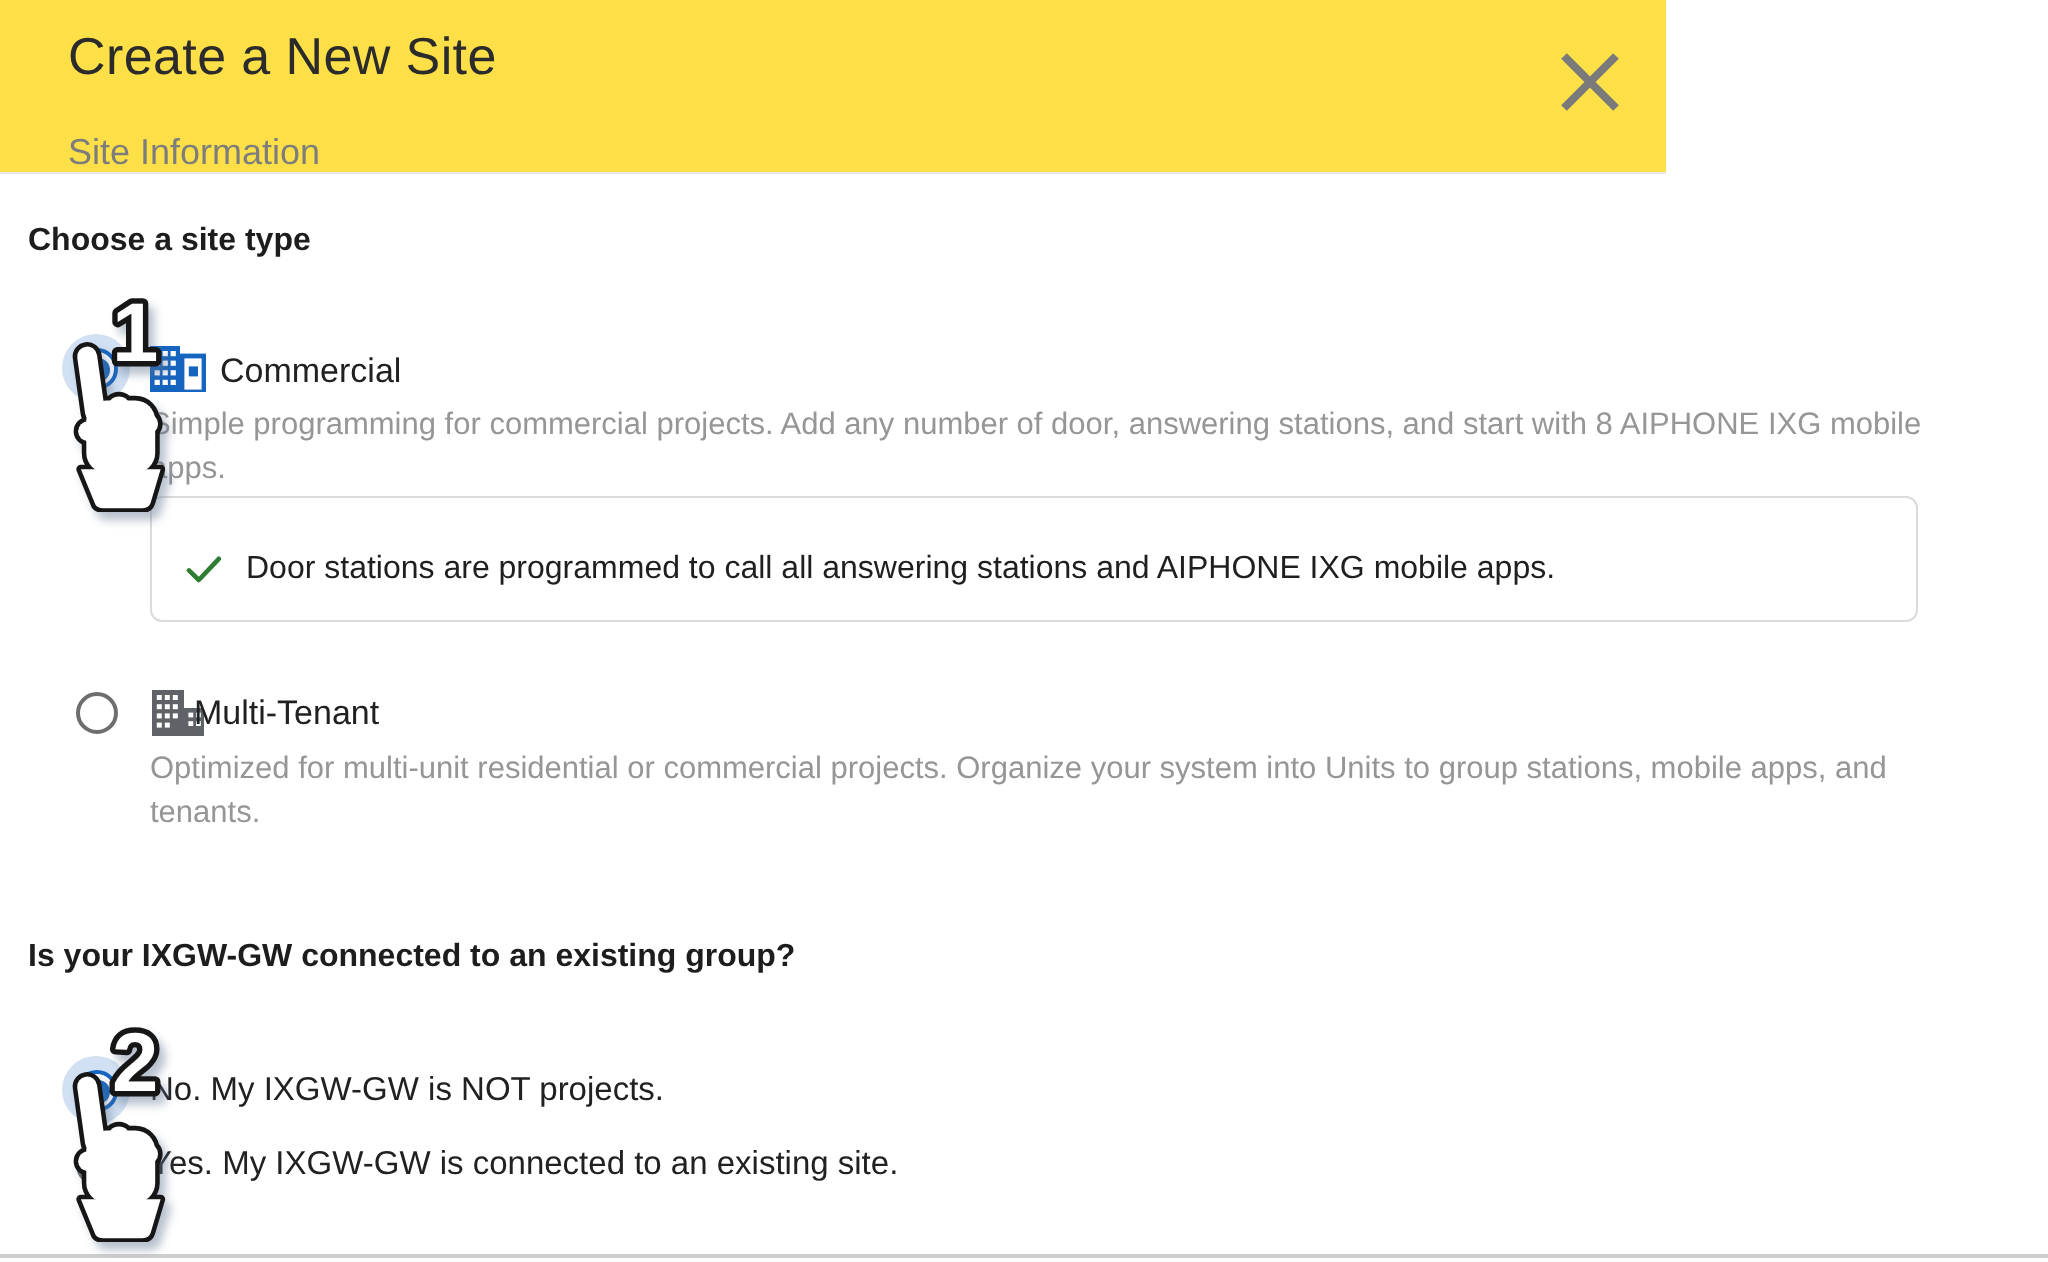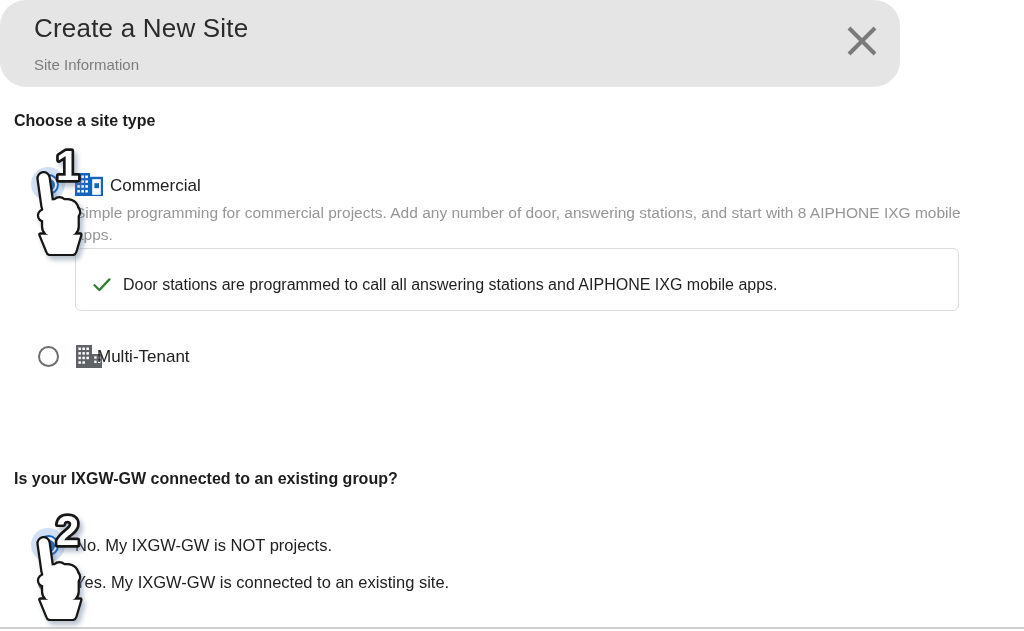--- a/index.html
+++ b/index.html
@@ -1,22 +1,22 @@
 <!DOCTYPE html>
 <html><head>
 <meta charset="utf-8">
 <style>
   html,body{margin:0;padding:0;background:#fff;}
   .stage{position:relative;width:1024px;height:631px;background:#fff;overflow:hidden;
          font-family:"Liberation Sans",sans-serif;color:#212121;}
 
   
-  .hdr{position:absolute;left:0;top:0;width:900px;height:86px;border-bottom:1px solid #e9e9e9;background:#e5e5e5;border-radius:26px;}
+  .hdr{position:absolute;left:0;top:0;width:833px;height:86px;border-bottom:1px solid #e9e9e9;background:#fde047;}
   .hdr-title{position:absolute;left:34px;top:13px;font-size:26px;font-weight:400;color:#2b2b2b;letter-spacing:.2px;}
-  .hdr-sub{position:absolute;left:34px;top:56px;font-size:15px;color:#7d7d7d;}
+  .hdr-sub{position:absolute;left:34px;top:66px;font-size:18px;color:#7d7d7d;}
   .close-btn{position:absolute;right:20px;top:23px;width:36px;height:36px;cursor:pointer;}
 
   
   .h2{position:absolute;left:14px;font-size:16px;font-weight:700;color:#1d1d1d;}
 
   
   .halo{position:absolute;width:34px;height:34px;border-radius:50%;background:rgba(27,98,189,.20);}
   .radio{position:absolute;width:21px;height:21px;box-sizing:border-box;border-radius:50%;cursor:pointer;background:#fff;}
   .radio.on{border:2.5px solid #1565c0;}
   .radio.on::after{content:"";position:absolute;inset:2.5px;border-radius:50%;background:#1565c0;}
@@ -108,20 +108,21 @@
     </g>
     <rect x="17" y="9" width="10" height="14" fill="#5f6368"></rect>
     <g fill="#ffffff">
       <rect x="19.2" y="11.3" width="2.4" height="2.4"></rect>
         <rect x="23" y="11.3" width="2.4" height="2.4"></rect>
       <rect x="19.2" y="15.6" width="2.4" height="2.4"></rect>
         <rect x="23" y="15.6" width="2.4" height="2.4"></rect>
     </g>
   </svg>
   <div class="opt-label" style="left:97px;top:347px;">Multi-Tenant</div>
+  <div class="opt-desc" style="left:75px;top:374px;">Optimized for multi-unit residential or commercial projects. Organize your system into Units to group stations, mobile apps, and tenants.</div>
 
   <div class="h2" style="top:470px;">Is your IXGW-GW connected to an existing group?</div>
 
   <div class="halo" style="left:31px;top:528px;"></div>
   <div class="radio on" style="left:38px;top:535px;"></div>
   <div class="gw-label" style="left:75px;top:536px;">No. My IXGW-GW is NOT projects.</div>
 
   <div class="radio off" style="left:38px;top:572px;"></div>
   <div class="gw-label" style="left:75px;top:573px;">Yes. My IXGW-GW is connected to an existing site.</div>
 

